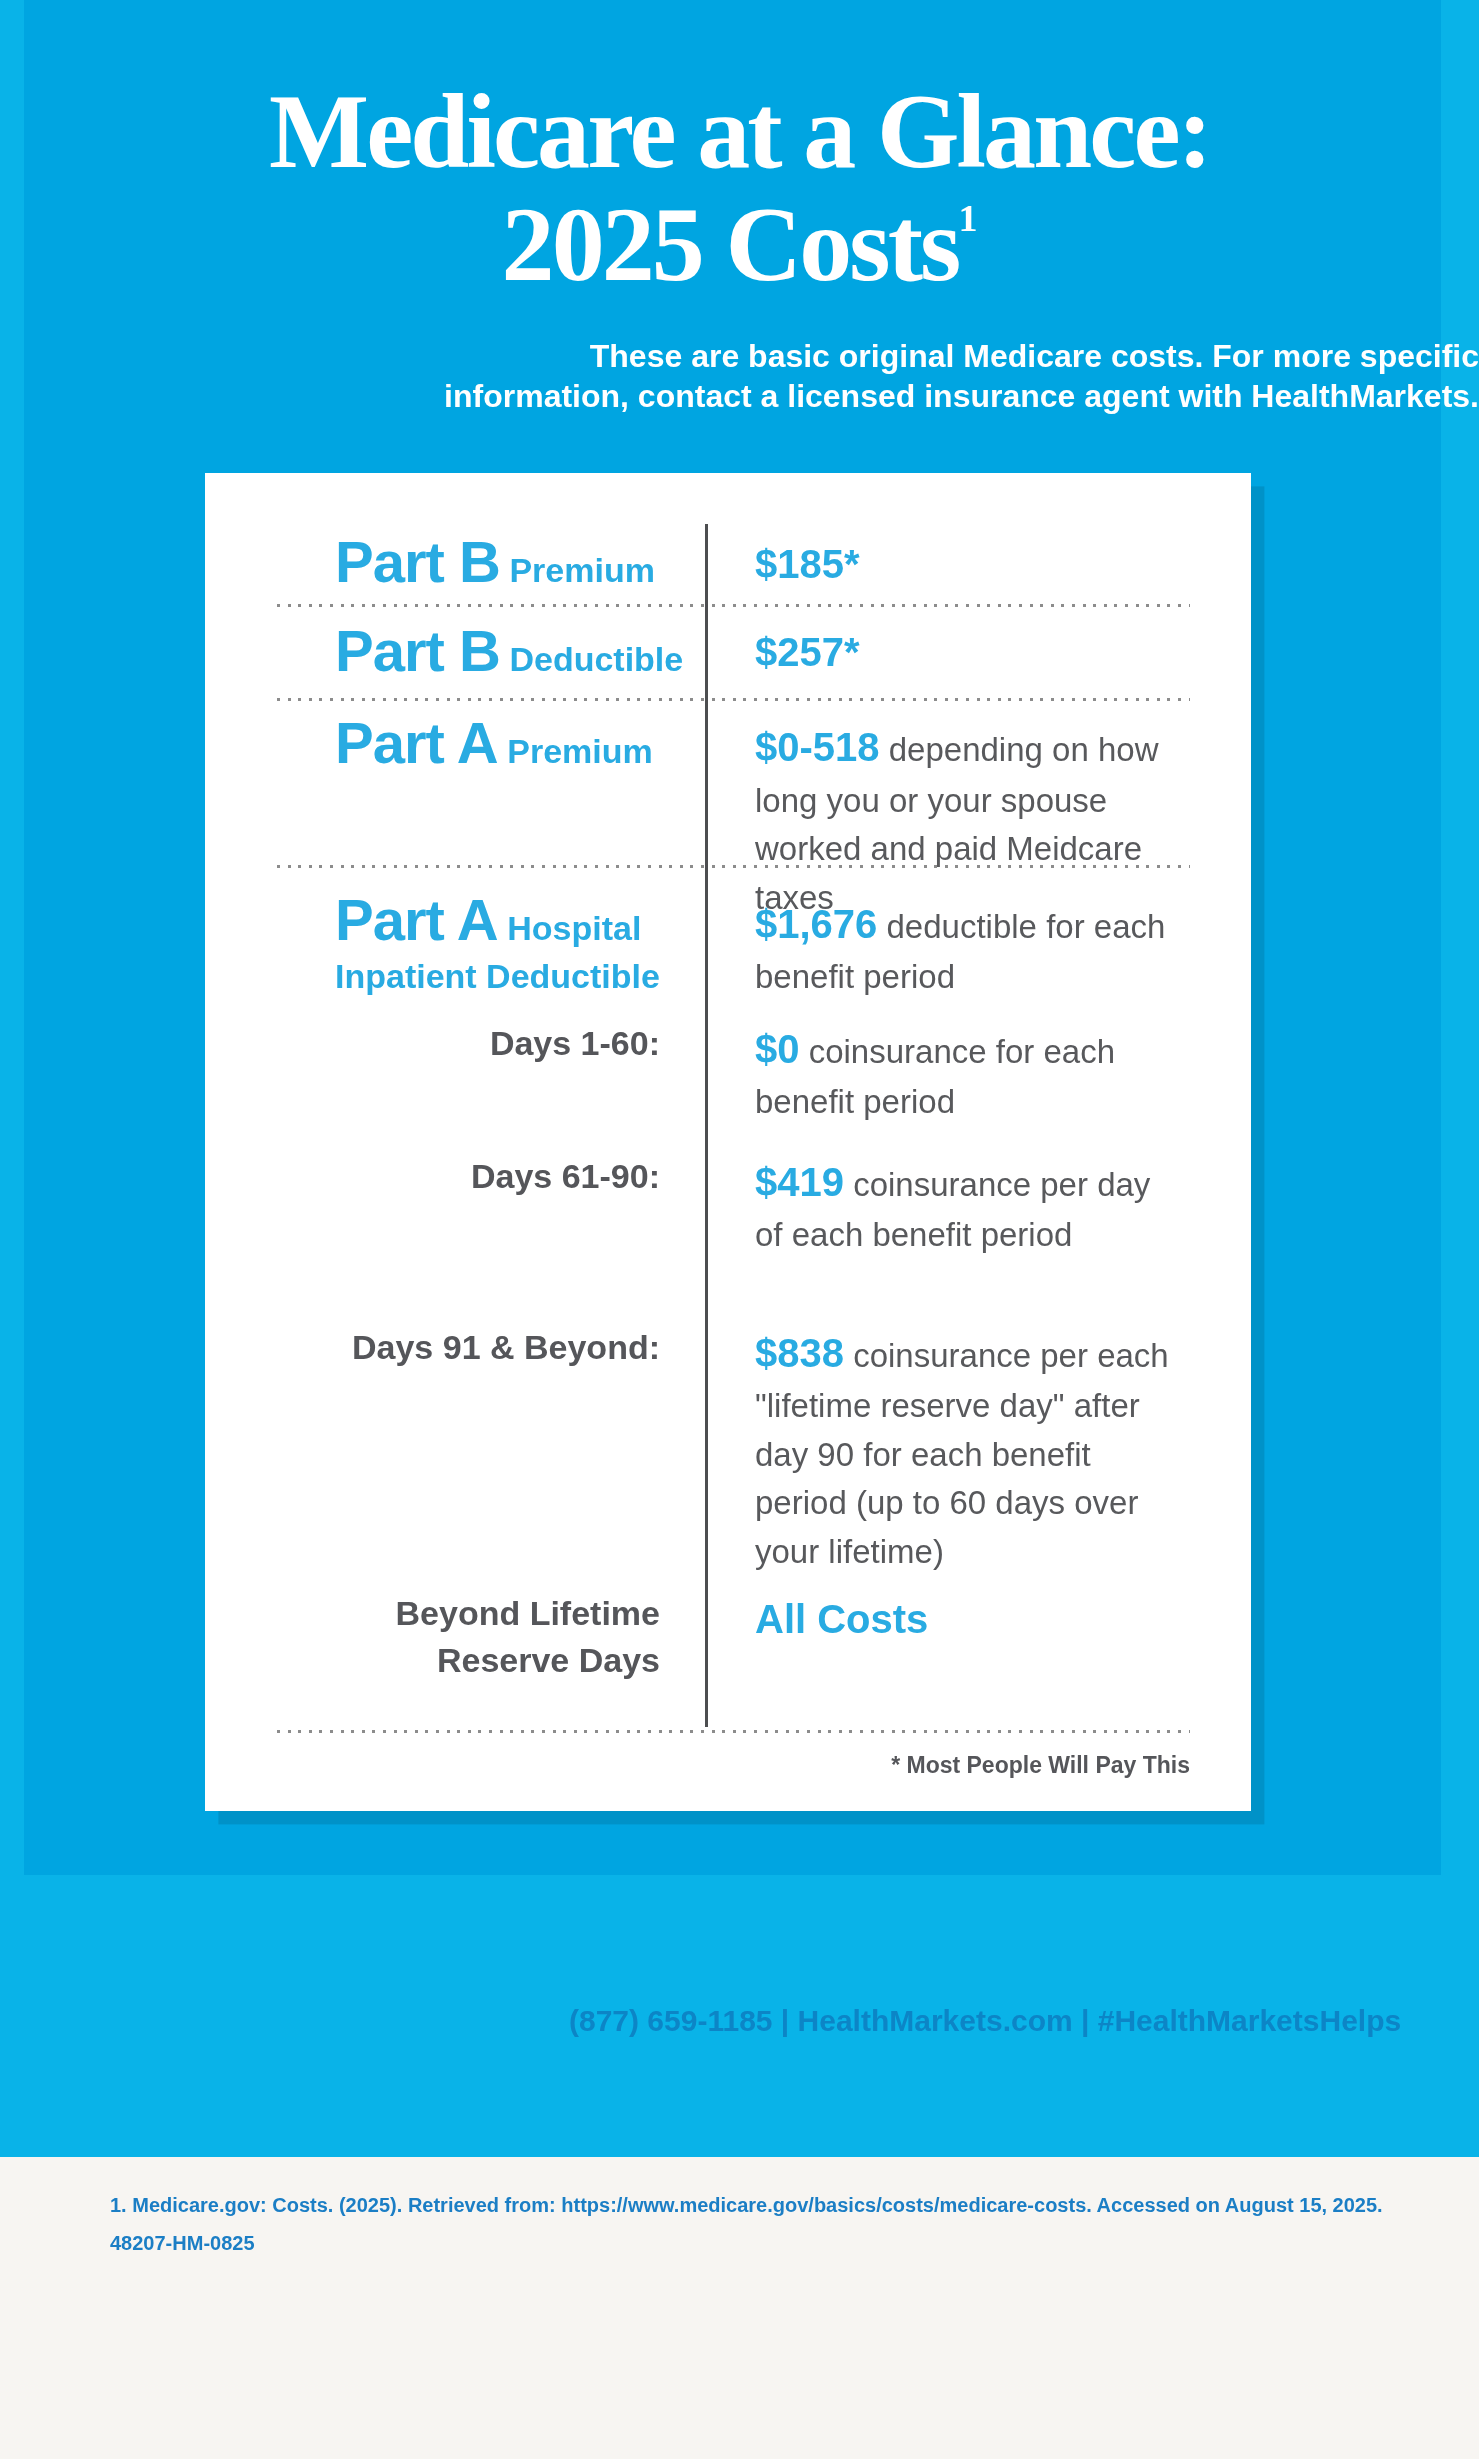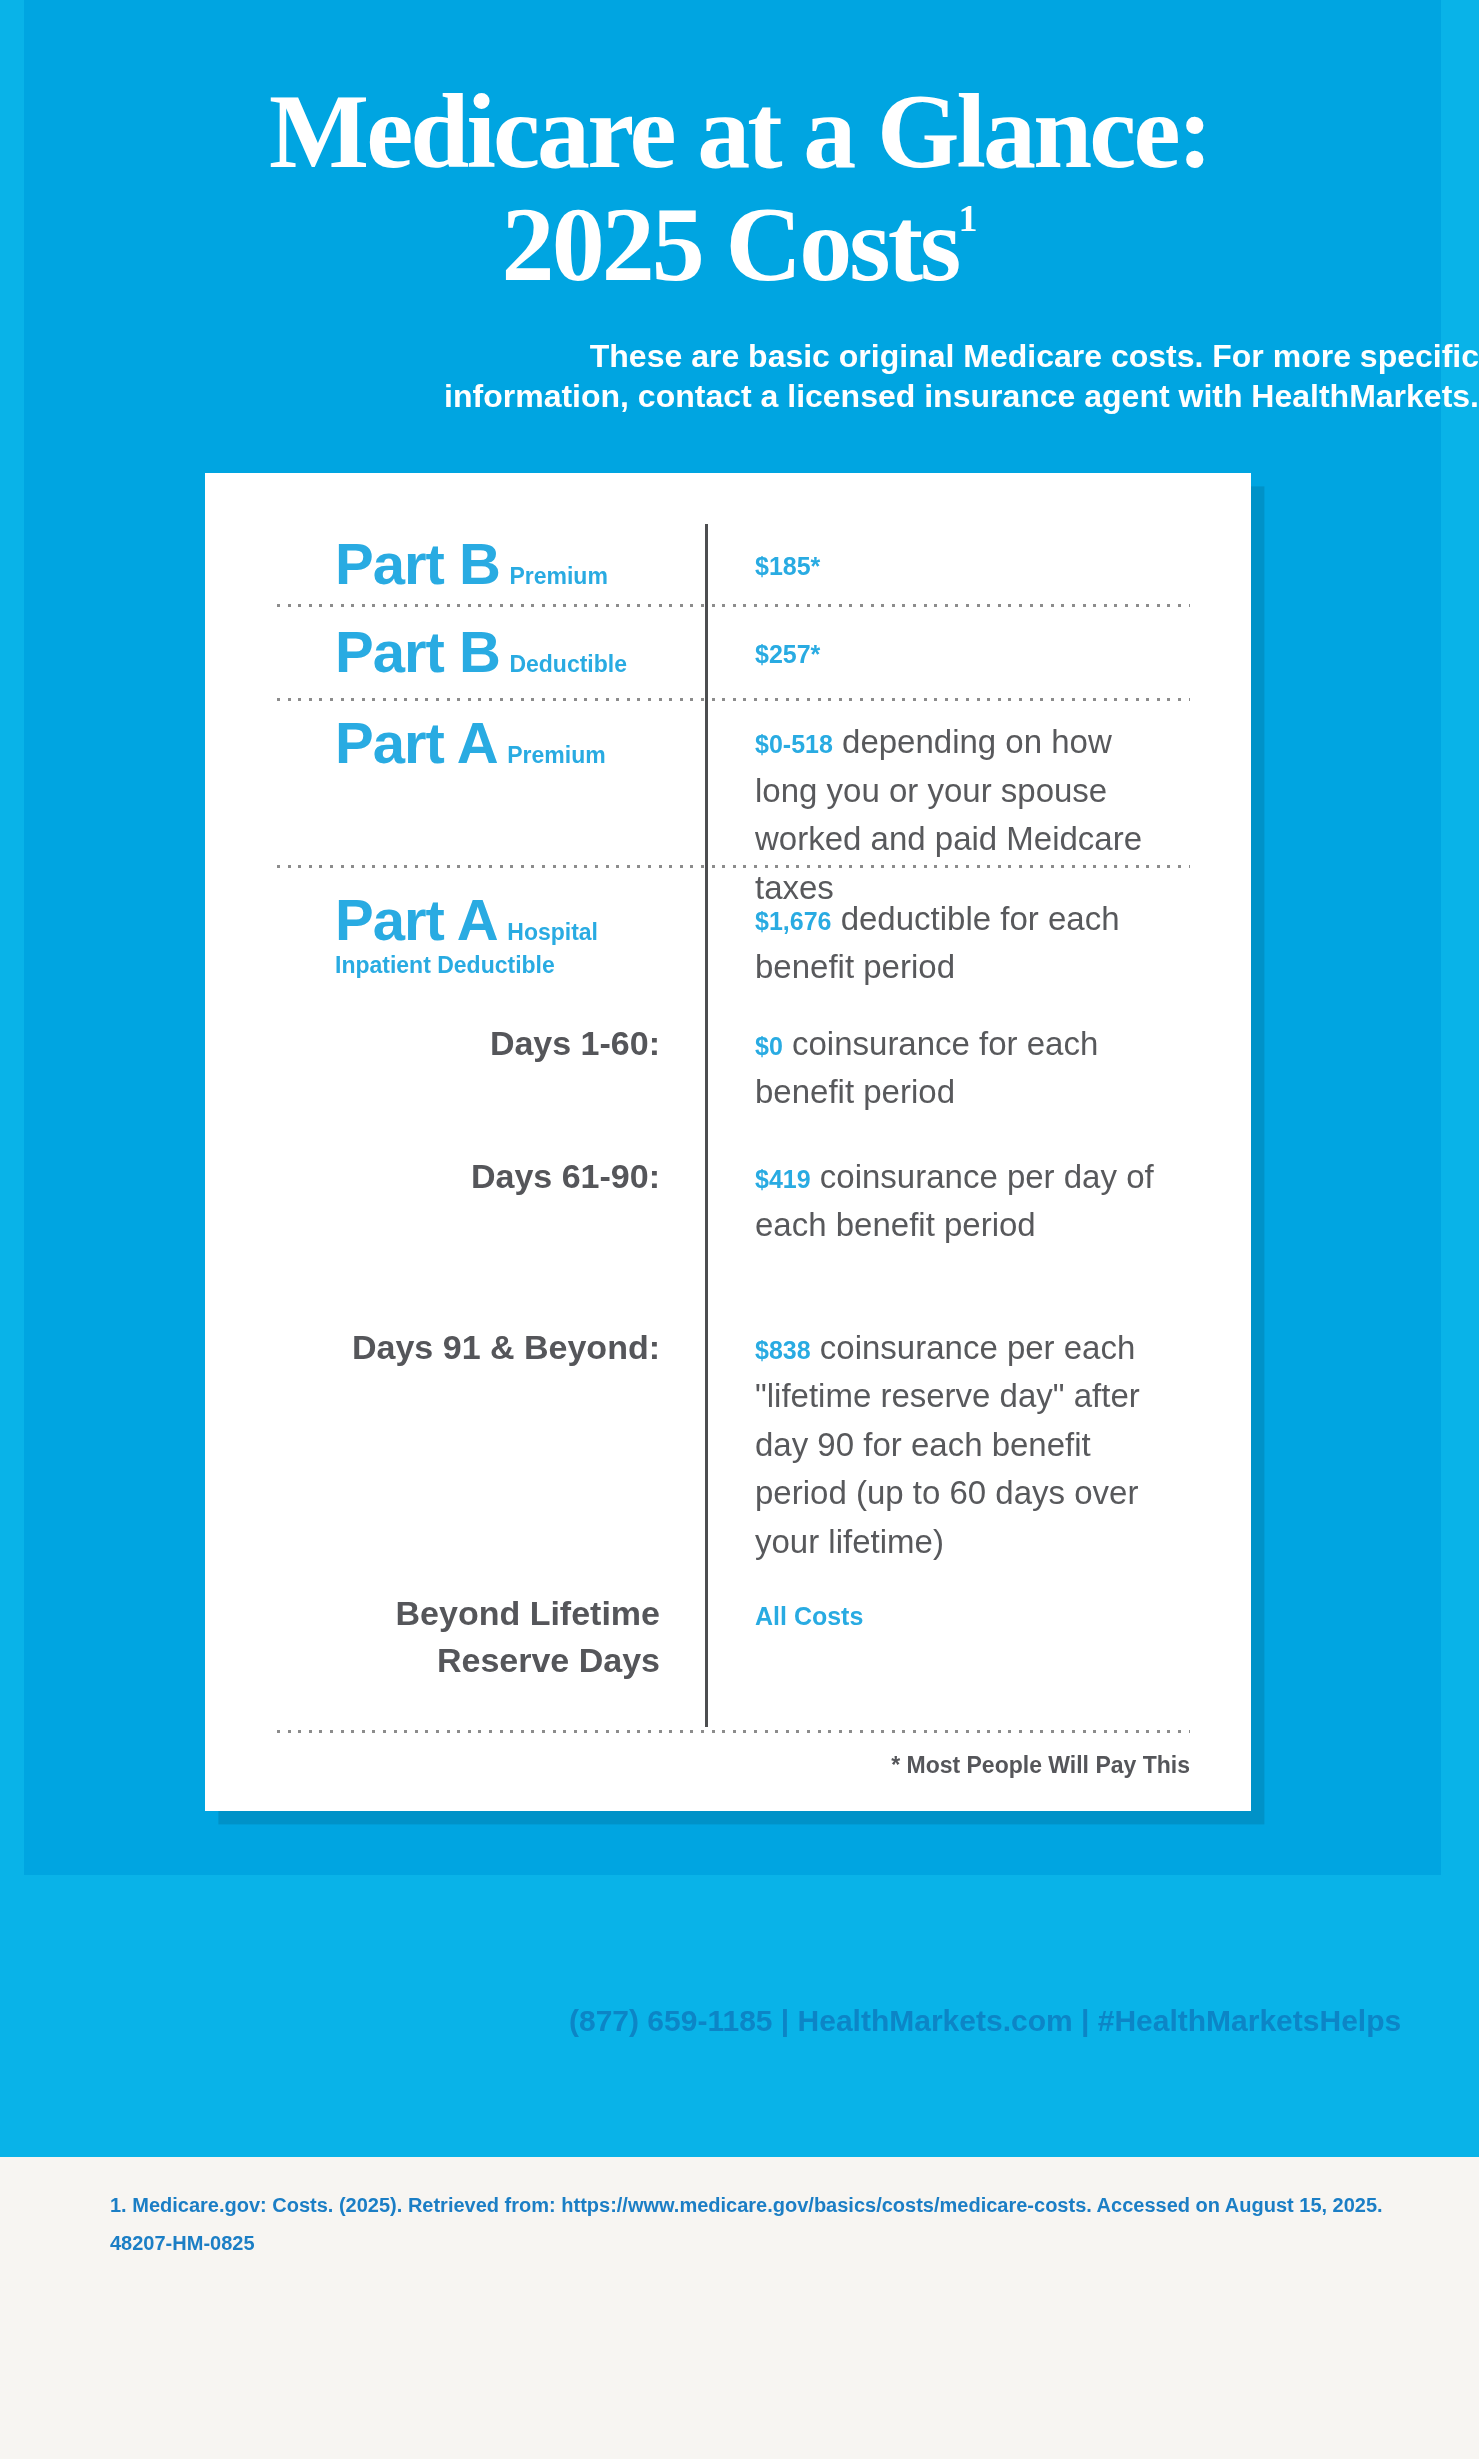--- a/index.html
+++ b/index.html
@@ -32,25 +32,25 @@
   .r4{height:152px;}.r4 .t-left{padding-top:23px;}.r4 .t-right{padding-top:27px;}
   .r5{height:133px;}
   .r6{height:171px;}
   .r7{height:266px;}
   .r8{height:140px;}
 
   .dotsep{height:2.9px;margin:0 27px 0 38px;
           background-image:repeating-linear-gradient(90deg,#8c8c8c 0 2.9px,transparent 2.9px 10.6px);}
 
   .lbl-main{font-size:58px;font-weight:bold;color:#29abe2;letter-spacing:-1px;line-height:1.0;}
-  .lbl-sub{font-size:23px;font-weight:bold;color:#29abe2;margin-left:9.6px;
+  .lbl-sub{font-size:34px;font-weight:bold;color:#29abe2;margin-left:9.6px;
            white-space:pre-line;line-height:1.42;}
   .lbl-days{font-size:34px;font-weight:bold;color:#55565a;line-height:1.4;white-space:pre-line;}
   .val{margin:0;font-size:33px;color:#58595c;line-height:1.47;max-width:415px;}
-  .hl{font-size:25px;font-weight:bold;color:#29abe2;}
+  .hl{font-size:40px;font-weight:bold;color:#29abe2;}
   .cardnote{text-align:right;padding:19px 27px 0 0;font-size:23px;font-weight:bold;color:#55565a;}
 
   .logo{position:absolute;left:178px;top:1948px;}
   .logo-health{font-size:81px;font-weight:bold;color:#1e9ad6;letter-spacing:-2.9px;line-height:1;}
   .logo-markets{font-size:81px;font-weight:bold;color:#58b947;letter-spacing:-2.9px;line-height:1;
                 margin:-13.4px 0 0 23px;}
   .logo-square{position:absolute;left:179px;top:61px;width:13.4px;height:13.4px;background:#2aa83c;}
   .logo-reg{font-size:21px;font-weight:bold;color:#58b947;vertical-align:baseline;}
   .contact{position:absolute;left:569px;top:2004px;font-size:30px;font-weight:bold;
            color:#0c85c6;white-space:nowrap;}

